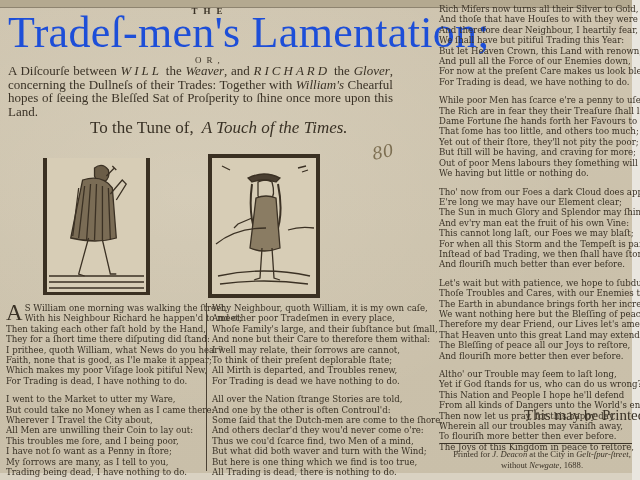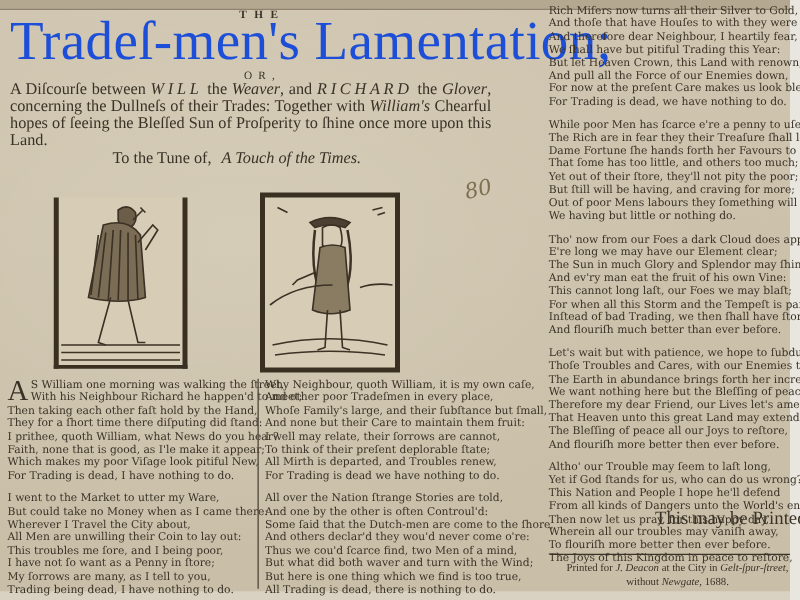--- a/index.html
+++ b/index.html
@@ -41,21 +41,21 @@
     position:absolute; left:0; width:420px; top:55px; text-align:center;
     font-size:9px; letter-spacing:5px;
   }
   .subtitle {
     position:absolute; left:8px; top:64px; width:385px;
     font-size:13px; line-height:13.5px; text-align:justify; color:#3a3226;
   }
   .subtitle i { font-style:italic; }
   .spaced { letter-spacing:3px; font-style:italic; }
   .tune {
-    position:absolute; left:90px; top:118px; font-size:13px; white-space:nowrap;
+    position:absolute; left:90px; top:118px; font-size:17px; white-space:nowrap;
   }
   .tune i { margin-left:8px; }
   .woodcut {
     position:absolute; background:#d7cdb6; overflow:hidden;
   }
   .woodcut.w1 { left:43px; top:158px; width:99px; height:134px; border-left:4px solid #3a3022; border-right:4px solid #3a3022; border-bottom:3px solid #3a3022; border-top:none; }
   .woodcut.w2 { left:208px; top:154px; width:104px; height:136px; border:4px solid #3a3022; }
   .woodcut svg { position:absolute; left:0; top:0; width:100%; height:100%; }
   .handnote {
     position:absolute; left:372px; top:142px; font-family:"DejaVu Serif", serif;
@@ -95,21 +95,21 @@
 <div class="sheet"></div>
 <div class="topstrip"></div>
 <div class="bottomstrip"></div>
 <div class="rightedge"></div>
 
 <div class="the">THE</div>
 <div class="title">Tradeſ-men's Lamentation;</div>
 <div class="or">OR,</div>
 
 <div class="subtitle">
-  <span>A Diſcourſe between </span><span class="spaced">WILL</span><span> the </span><i>Weaver</i><span>, and </span><span class="spaced">RICHARD</span><span> the </span><i>Glover</i><span>, concerning the Dullneſs of their Trades: Together with </span><i>William's</i><span> Chearful hopes of ſeeing the Bleſſed Sun of Proſperity to ſhine once more upon this Land.</span>
+  <span>A Diſcourſe between </span><span class="spaced">WILL</span><span> the </span><i>Weaver</i><span>, and </span><span class="spaced">RICHARD</span><span> the </span><i>Glover</i><span>, concerning the Dullneſs of their Trades: Together with </span><i>William's</i><span> Chearful hopes of ſeeing the Bleſſed Sat of Proſperity to ſhine once more upon this Land.</span>
 </div>
 
 <div class="tune">
   <span>To the Tune of,</span><i>A Touch of the Times.</i>
 </div>
 
 <div class="woodcut w1">
   <svg viewBox="0 0 100 134" preserveAspectRatio="none">
     <g fill="none" stroke="#3b3124" stroke-width="1.3">
       <path d="M48 10 q8 -6 14 2 q2 8 -4 12 q-8 2 -10 -6z" fill="#6b5d47"></path>
@@ -165,21 +165,21 @@
   </div>
 </div>
 
 <div class="vrule"></div>
 
 <div class="col colB">
   <div class="stanza">
     <span class="line">Why Neighbour, quoth William, it is my own caſe,</span>
     <span class="line">And other poor Tradeſmen in every place,</span>
     <span class="line">Whoſe Family's large, and their ſubſtance but ſmall,</span>
-    <span class="line">And none but their Care to maintain them fruit:</span>
+    <span class="line">And none but their Care to therefore them withal:</span>
     <span class="line">I well may relate, their ſorrows are cannot,</span>
     <span class="line">To think of their preſent deplorable ſtate;</span>
     <span class="line">All Mirth is departed, and Troubles renew,</span>
     <span class="line">For Trading is dead we have nothing to do.</span>
   </div>
   <div class="stanza">
     <span class="line">All over the Nation ſtrange Stories are told,</span>
     <span class="line">And one by the other is often Controul'd:</span>
     <span class="line">Some ſaid that the Dutch-men are come to the ſhore,</span>
     <span class="line">And others declar'd they wou'd never come o're:</span>

